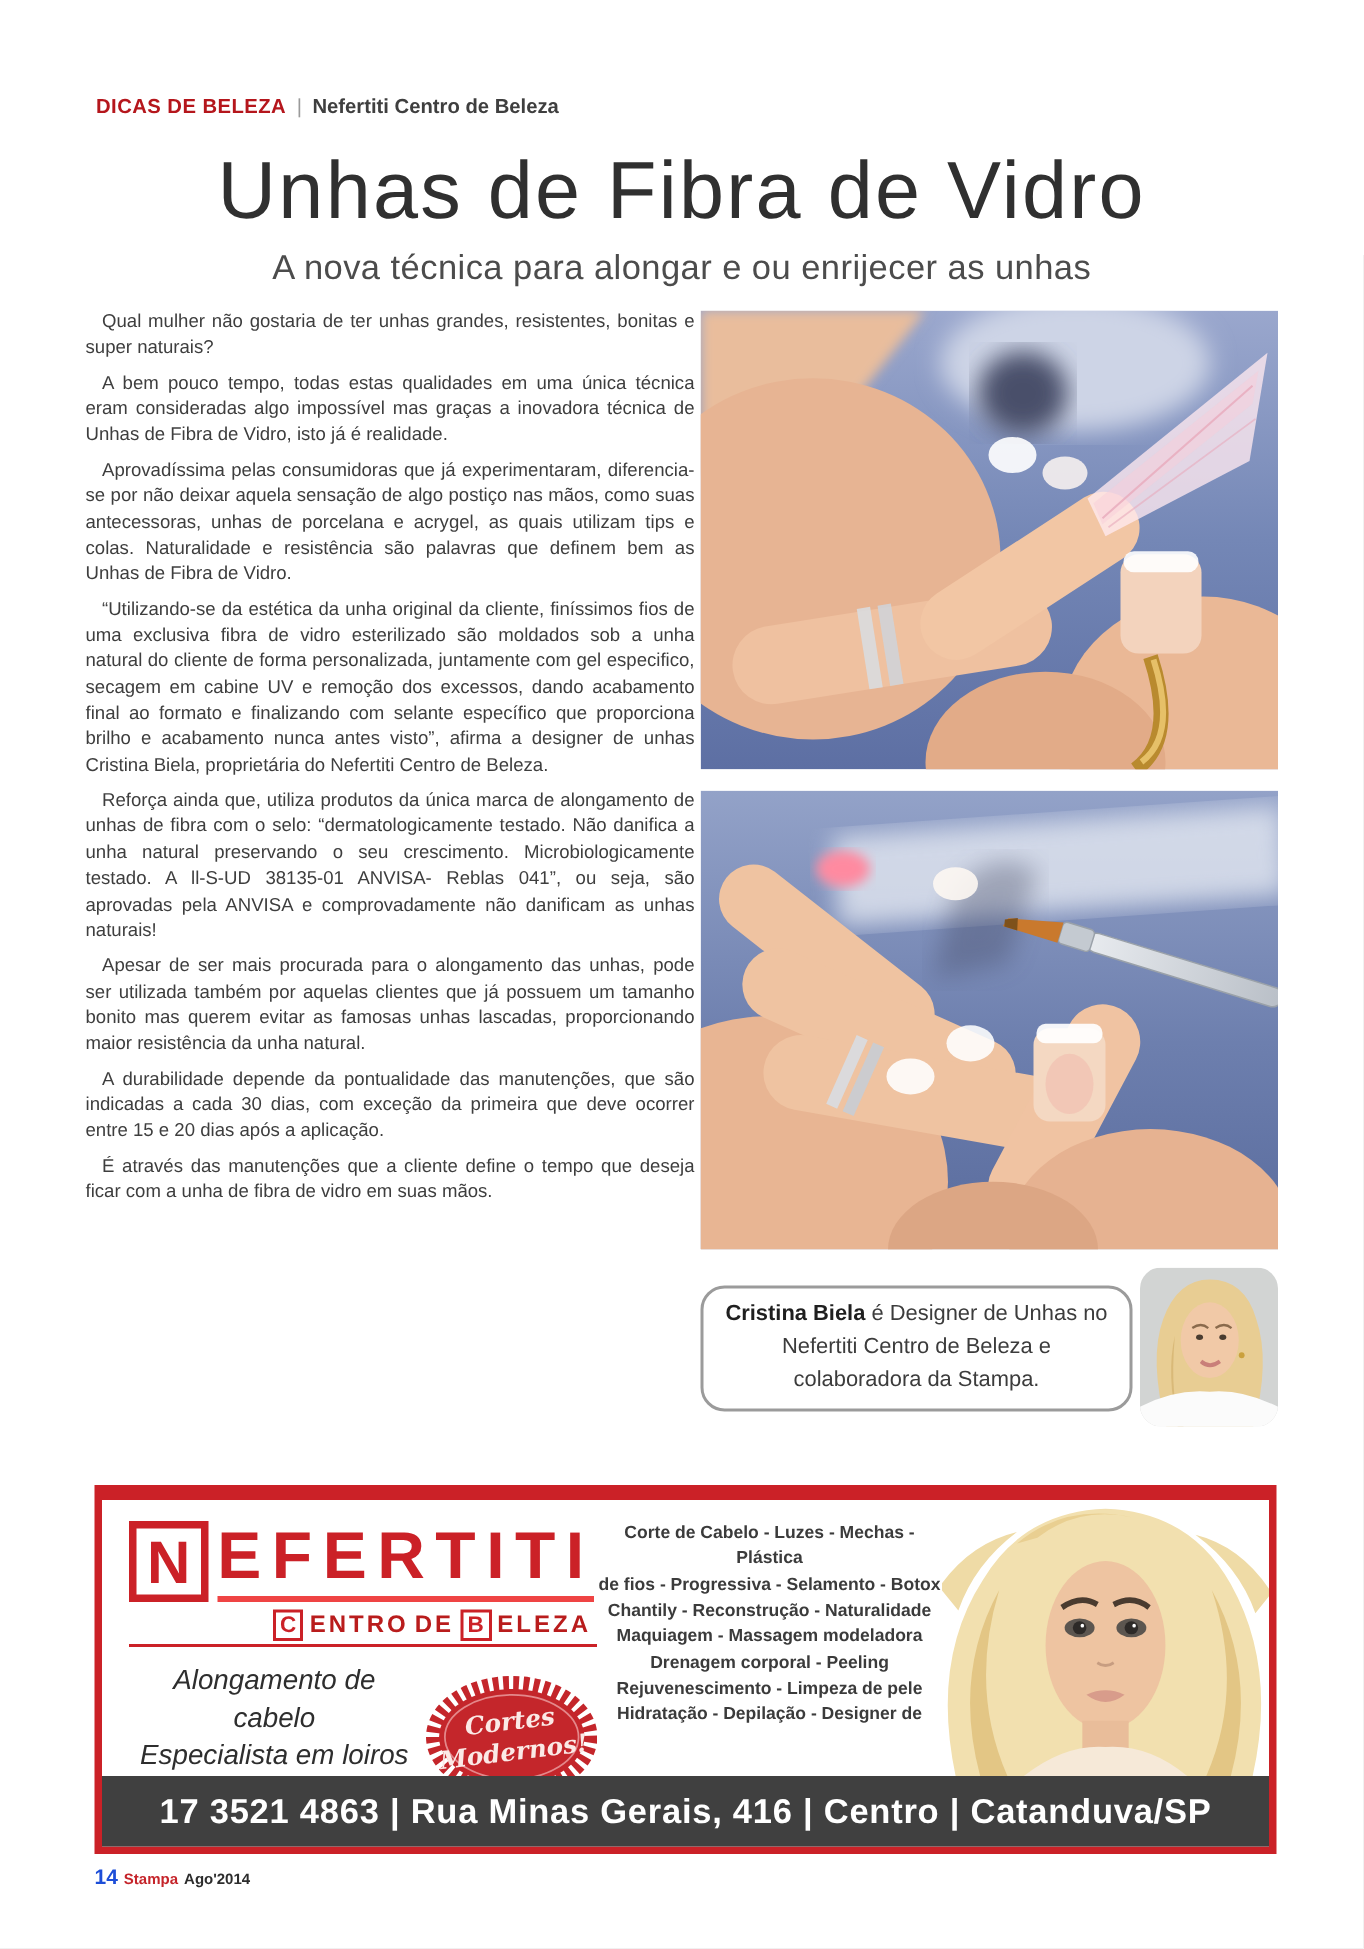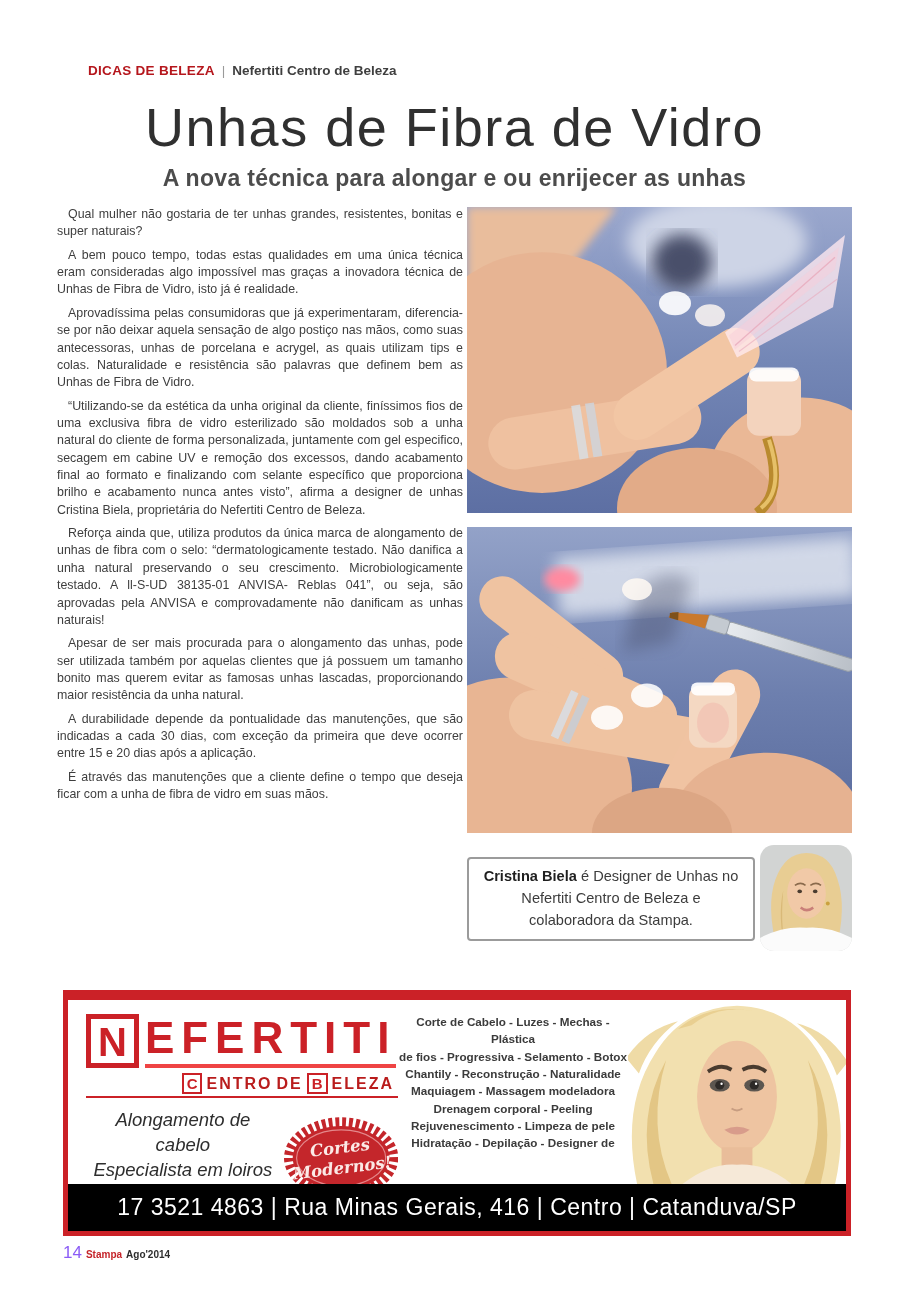--- a/index.html
+++ b/index.html
@@ -1,40 +1,40 @@
 <!DOCTYPE html>
 <html lang="pt"><head>
 <meta charset="utf-8">
 <style>
   html,body{margin:0;padding:0;background:#e8e8e8;}
   .page{
     position:relative;width:909px;height:1299px;background:#ffffff;
     font-family:"Liberation Sans",sans-serif;overflow:hidden;margin:0 auto;
   }
   
-  .kicker{position:absolute;left:64px;top:63px;font-size:13.5px;display:flex;align-items:baseline;gap:7px;margin-left:24px;}
+  .kicker{position:absolute;left:64px;top:63px;font-size:13.5px;display:flex;align-items:baseline;gap:7px;}
   .kicker .label{color:#b5161c;font-weight:bold;letter-spacing:.3px;}
   .kicker .pipe{color:#9a9a9a;font-weight:300;}
   .kicker .sub{color:#3f3f3f;font-weight:600;}
   
   .title{position:absolute;left:0;top:96px;width:909px;text-align:center;
     font-size:54px;font-weight:200;color:#303030;letter-spacing:1.5px;}
   .subtitle{position:absolute;left:0;top:165px;width:909px;text-align:center;
-    font-size:23px;font-weight:700;color:#4c4c4c;letter-spacing:.3px;}
+    font-size:23px;font-weight:400;color:#4c4c4c;letter-spacing:.3px;}
   
   .article{position:absolute;left:57px;top:206px;width:406px;height:748px;overflow:hidden;}
   .article p{margin:0 0 6px 0;font-size:12.4px;line-height:1.40;color:#3e3e3e;
     text-align:justify;text-indent:11px;}
   
   .photo1{position:absolute;left:467px;top:207px;width:385px;height:306px;overflow:hidden;}
   .photo2{position:absolute;left:467px;top:527px;width:385px;height:306px;overflow:hidden;}
   .photo1 svg,.photo2 svg{display:block;width:100%;height:100%;}
   
   .caption-box{position:absolute;left:467px;top:857px;width:288px;height:84px;
-    border:2px solid #9b9b9b;border-radius:4px;display:flex;align-items:center;justify-content:center;
+    border:2px solid #9b9b9b;border-radius:16px;display:flex;align-items:center;justify-content:center;
     padding:2px 14px;box-sizing:border-box;}
   .caption-box .txt{font-size:14.6px;line-height:1.5;color:#3c3c3c;text-align:center;}
   .caption-box .txt b{color:#1f1f1f;}
   .caption-photo{position:absolute;left:760px;top:845px;width:92px;height:106px;border-radius:14px;
     overflow:hidden;}
   .caption-photo svg{display:block;width:100%;height:100%;}
   
   .ad{position:absolute;left:63px;top:990px;width:788px;height:246px;box-sizing:border-box;
     background:#ffffff;border:5px solid #cb2127;border-top-width:10px;display:flex;flex-direction:column;}
   .ad-main{flex:1;display:flex;overflow:hidden;}
@@ -50,25 +50,25 @@
   .brand-line2 .wd{color:#b91c1c;font-weight:bold;font-size:16px;letter-spacing:2px;}
   .ad-left-bottom{display:flex;align-items:center;margin-top:10px;}
   .tagline{width:200px;text-align:center;font-style:italic;font-size:18.5px;line-height:1.35;color:#2e2e2e;}
   .badge{width:118px;height:84px;margin-left:4px;}
   .badge svg{display:block;width:100%;height:100%;}
   .ad-services{width:230px;padding-top:13px;text-align:center;}
   .ad-services span{display:block;font-size:11.7px;font-weight:bold;color:#3b3b3b;line-height:1.48;
     font-stretch:condensed;}
   .ad-photo{flex:1;overflow:hidden;}
   .ad-photo svg{display:block;width:100%;height:100%;}
-  .ad-band{height:47px;background:#000000;color:#ffffff;display:flex;align-items:center;
-    justify-content:center;font-size:23px;font-weight:400;letter-spacing:.5px;}
+  .ad-band{height:47px;background:#404040;color:#ffffff;display:flex;align-items:center;
+    justify-content:center;font-size:23px;font-weight:700;letter-spacing:.5px;}
   
   .footer{position:absolute;left:63px;top:1243px;display:flex;align-items:baseline;gap:4px;}
-  .footer .num{font-size:17px;font-weight:normal;color:#8b5cf6;}
+  .footer .num{font-size:14px;font-weight:bold;color:#1d4ed8;}
   .footer .mag{font-size:10px;font-weight:bold;color:#c5242a;}
   .footer .issue{font-size:10px;font-weight:bold;color:#2d2d2d;}
 </style>
 </head>
 <body>
 
 <div class="page">
 
   <div class="kicker">
     <span class="label">DICAS DE BELEZA</span>

